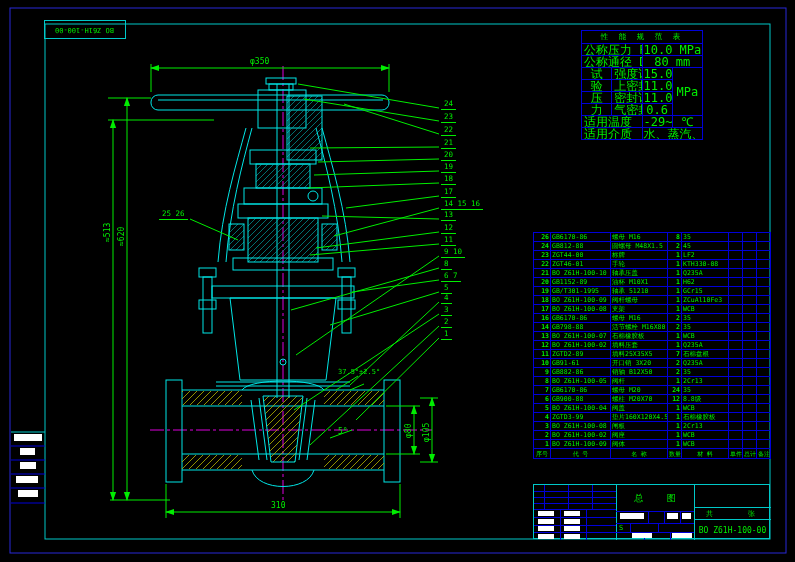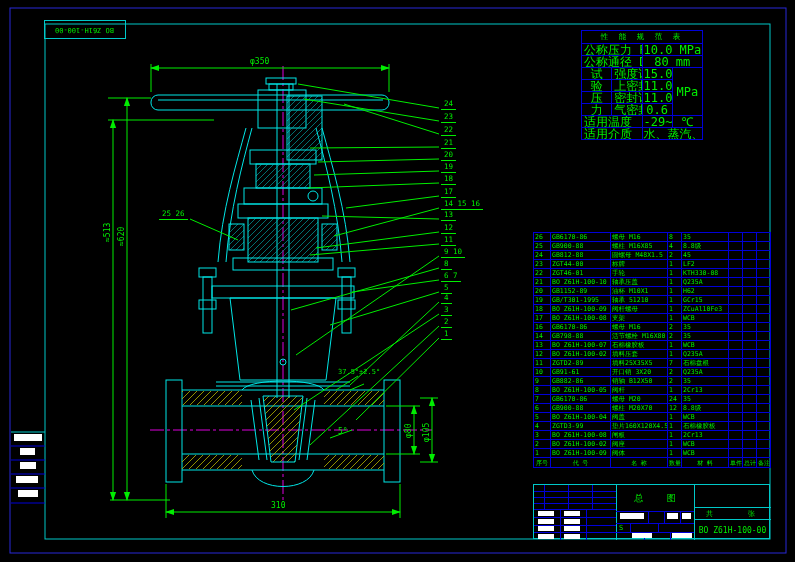--- a/index.html
+++ b/index.html
@@ -29,21 +29,21 @@
   .spec td.l{text-align:left;padding-left:2px;}
   .spec .tt{letter-spacing:3px;font-size:7.5px;height:12px;}
   
   .tech{position:absolute;left:597px;top:164px;width:165px;color:var(--text);}
   .tech .tt{font-size:8px;letter-spacing:2px;margin:0 0 9px 28px;}
   .tech .it{font-size:6.8px;line-height:9.5px;white-space:nowrap;}
   
   .bom{position:absolute;left:533px;top:232px;border-collapse:collapse;table-layout:fixed;width:237px;}
   .bom td{border:1px solid var(--grid);color:var(--text);font-size:6.5px;line-height:8px;height:8px;
           padding:0 1px;overflow:hidden;white-space:nowrap;}
-  .bom td.c{text-align:left;}
+  .bom td.c{text-align:right;font-weight:bold;}
   .bom .hd td{font-size:6px;height:9px;text-align:center;color:var(--text);}
   
   .tblock{position:absolute;left:533px;top:484px;width:237px;height:55px;
           border:1px solid var(--frame_inner);box-sizing:border-box;color:var(--text);}
   .tblock .vl,.tblock .hl{position:absolute;background:var(--grid);}
   .tblock .vlc,.tblock .hlc{position:absolute;background:var(--frame_inner);}
   .tblock .vl,.tblock .vlc{width:1px;}
   .tblock .hl,.tblock .hlc{height:1px;}
   .wblk{position:absolute;background:var(--redaction);}
   .dtitle{position:absolute;left:82px;top:2px;width:78px;height:22px;display:flex;align-items:center;
@@ -323,30 +323,20 @@
           <td class="c">26</td>
           <td>GB6170-86</td>
           <td>螺母 M16</td>
           <td class="c">8</td>
           <td>35</td>
           <td></td>
           <td></td>
           <td></td>
         </tr>
 
-        <tr>
-          <td class="c">25</td>
-          <td>GB900-88</td>
-          <td>螺柱 M16X85</td>
-          <td class="c">4</td>
-          <td>8.8级</td>
-          <td></td>
-          <td></td>
-          <td></td>
-        </tr>
 
         <tr>
           <td class="c">24</td>
           <td>GB812-88</td>
           <td>圆螺母 M48X1.5</td>
           <td class="c">2</td>
           <td>45</td>
           <td></td>
           <td></td>
           <td></td>

